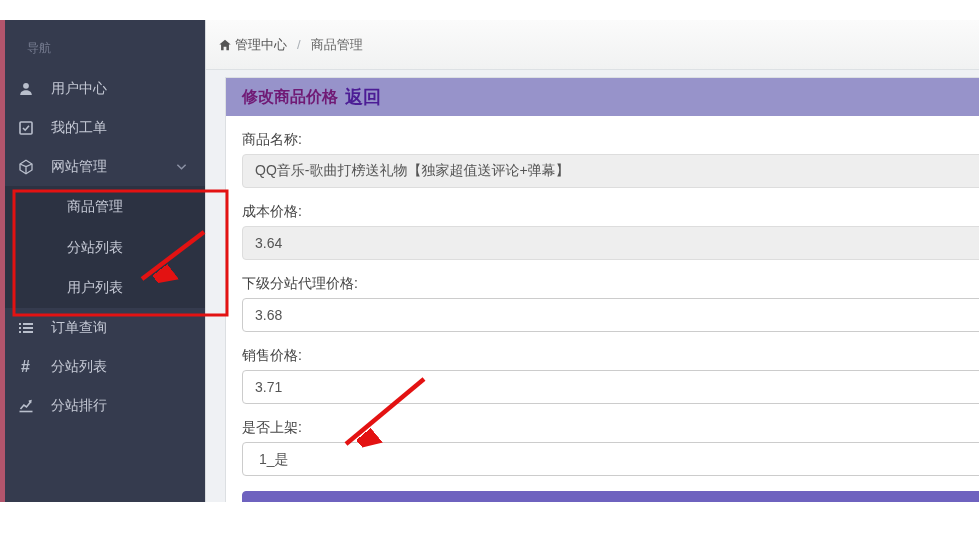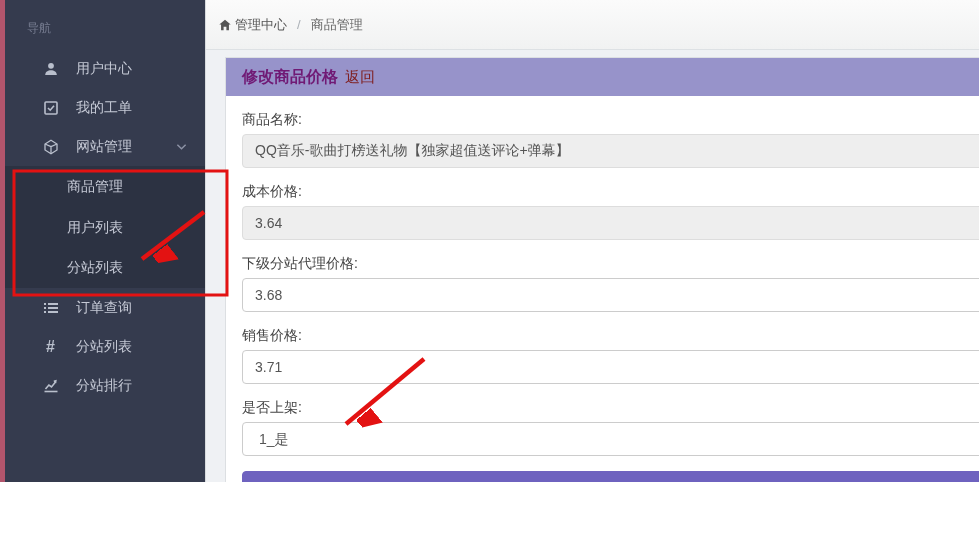--- a/index.html
+++ b/index.html
@@ -1,27 +1,27 @@
 <!DOCTYPE html>
 <html><head>
 <meta charset="utf-8">
 <style>
   * { margin:0; padding:0; box-sizing:border-box; }
   html,body { width:979px; height:549px; overflow:hidden; }
   body { font-family:"Liberation Sans","DejaVu Sans",sans-serif; }
-  .app { position:relative; width:979px; height:482px; display:flex; overflow:hidden; background:#eff1f4; }
+  .app { position:relative; width:979px; height:482px; display:flex; overflow:hidden; background:#eff1f4;margin-top:20px; }
 
   
   .left-strip { width:5px; height:100%; background:#b2556c; flex:0 0 5px; }
 
   
   .sidebar { width:200px; flex:0 0 200px; height:100%; background:#353b4e; color:#c6cad6; }
   .nav-label { height:49px; padding:20px 0 0 22px; font-size:12px; color:#767c90; }
   .nav-label.query { height:42px; padding-top:17px; }
-  .nav-item { height:39px; display:flex; align-items:center; padding-left:37px; font-size:14px; color:#c6cad6; cursor:pointer; position:relative; }
+  .nav-item { height:39px; display:flex; align-items:center; padding-left:12px; font-size:14px; color:#c6cad6; cursor:pointer; position:relative; }
   .nav-item .icon { width:17px; height:17px; margin-right:17px; display:flex; align-items:center; justify-content:center; color:#b9bfcc; flex:0 0 17px; }
   .nav-item .icon svg { width:16px; height:16px; display:block; }
   .hash-glyph { font-weight:bold; font-size:16px; color:#b9bfcc; line-height:1; }
   .submenu { background:#2c3242; }
   .submenu .nav-item { height:41px; padding-left:62px; }
   .submenu .nav-item:last-child { height:40px; }
   .chevron { position:absolute; right:18px; top:50%; transform:translateY(-50%); color:#8c92a5; }
   .chevron svg { width:11px; height:8px; display:block; }
 
   
@@ -32,21 +32,21 @@
   .crumb-home .icon svg { width:14px; height:14px; display:block; }
   .crumb-sep { color:#aab0b6; margin:0 10px; }
   .crumb-current { color:#666; }
 
   .content { flex:1 1 auto; background:#eff1f4; padding:7px 0 0 19px; overflow:hidden; }
 
   
   .panel { width:1400px; background:#fff; border:1px solid #dcdfe2; }
   .panel-header { background:#9793ca; padding:9px 16px; height:38px; display:flex; align-items:center; }
   .panel-title { color:#701a75; font-size:16px; font-weight:bold; }
-  .back-link { color:#7f1d1d; font-size:15px; font-weight:normal; margin-left:7px; cursor:pointer; text-decoration:none; }
+  .back-link { color:#4c1d95; font-size:18px; font-weight:bold; margin-left:7px; cursor:pointer; text-decoration:none; }
   .panel-body { padding:15px 16px 12px; }
   .form-group { margin-bottom:15px; }
   .form-group label { display:block; font-size:14px; color:#444; margin-bottom:5px; font-weight:normal; }
   .form-control { display:block; width:100%; height:34px; border:1px solid #ccc; border-radius:4px; background:#fff; padding:6px 12px; font-size:14px; color:#555; font-family:inherit; }
   .form-control[readonly] { background:#eee; border-color:#ddd; }
   .select-control { line-height:32px; padding:0 16px; cursor:pointer; overflow:hidden; white-space:nowrap; }
   .submit-btn { display:block; width:100%; height:34px; background:#6e62bf; border:1px solid #6e62bf; border-radius:4px; cursor:pointer; }
 
   
   .annotations { position:absolute; left:0; top:0; width:979px; height:549px; z-index:5; pointer-events:none; }
@@ -94,24 +94,24 @@
             <path d="M1.5 1.5L6 6l4.5-4.5"></path>
           </svg>
       </span>
     </div>
 
     <div class="submenu">
       <div class="nav-item">
         <span>商品管理</span>
       </div>
       <div class="nav-item">
+        <span>分站列表</span>
+      </div>
+      <div class="nav-item">
         <span>用户列表</span>
-      </div>
-      <div class="nav-item">
-        <span>分站列表</span>
       </div>
     </div>
 
 
     <div class="nav-item">
       <span class="icon">
         <svg viewBox="0 0 16 16" fill="currentColor">
             <rect x="1" y="3" width="2" height="2"></rect>
             <rect x="5" y="3" width="10" height="2"></rect>
             <rect x="1" y="7" width="2" height="2"></rect>

